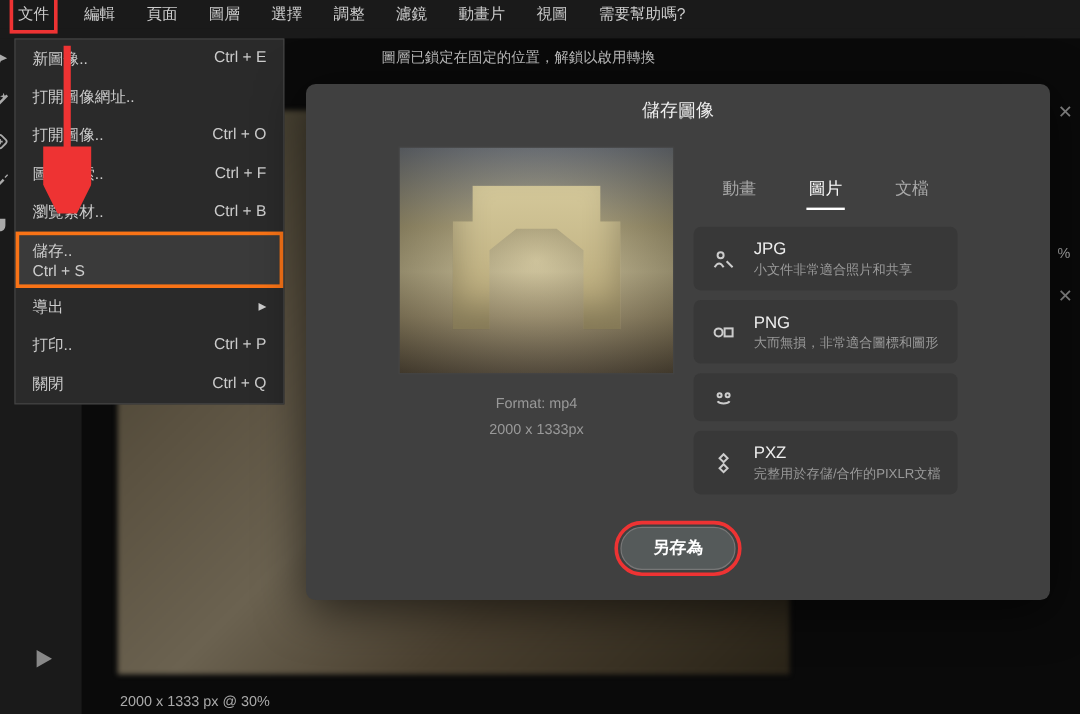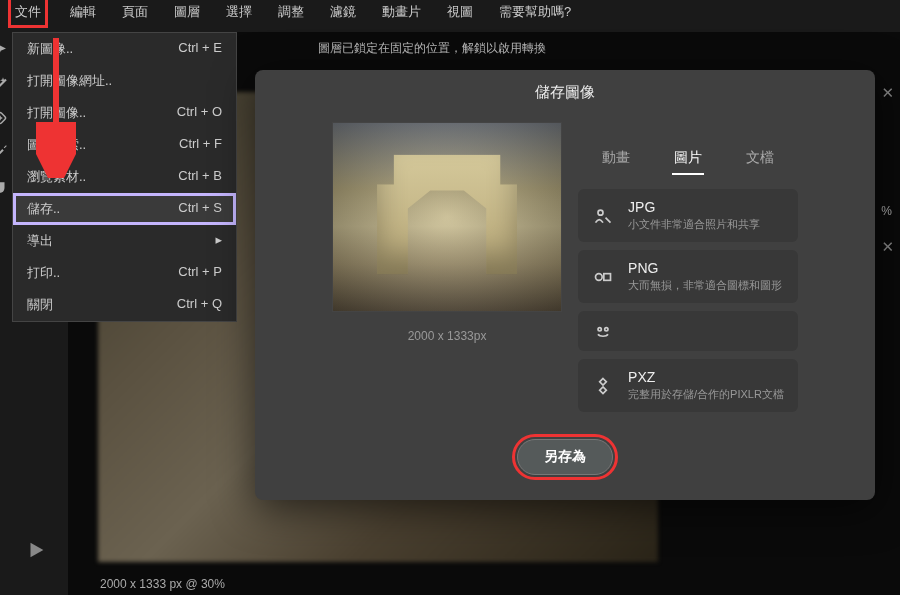--- a/index.html
+++ b/index.html
@@ -64,21 +64,21 @@
       border: 1px solid #444;
       font-size: 13px;
       z-index: 50;
     }
     .dropdown .row {
       display: flex; justify-content: space-between;
       padding: 7px 14px; cursor: pointer;
       color: #ccc;
     }
     .dropdown .row.hov { background: #3a3a3a; }
-    .dropdown .save-hi { border: 3px solid #c4b5fd; padding: 4px 11px; }
+    .dropdown .save-hi { border: 3px solid #f97316; padding: 4px 11px; flex-direction: column; }
     .arrow {
       position: absolute; left: 36px; top: 38px; z-index: 51;
       pointer-events: none;
     }
     
     .dialog {
       position: absolute; left: 255px; top: 70px;
       width: 620px; height: 430px;
       background: #404040;
       border-radius: 8px;
@@ -319,20 +319,21 @@
   <div class="dlg-head">
     <span>儲存圖像</span>
     <span class="dlg-close">✕</span>
   </div>
   <div class="dlg-body">
     <div class="preview">
       <div class="preview-img">
           <div class="arch"></div>
         </div>
       <div class="preview-meta">
+        <div>Format: mp4</div>
         <div>2000 x 1333px</div>
       </div>
     </div>
     <div class="right-pane">
       <div class="tabs">
         <div class="tab">動畫</div>
         <div class="tab active">圖片</div>
         <div class="tab">文檔</div>
       </div>
       <div class="fmt">

